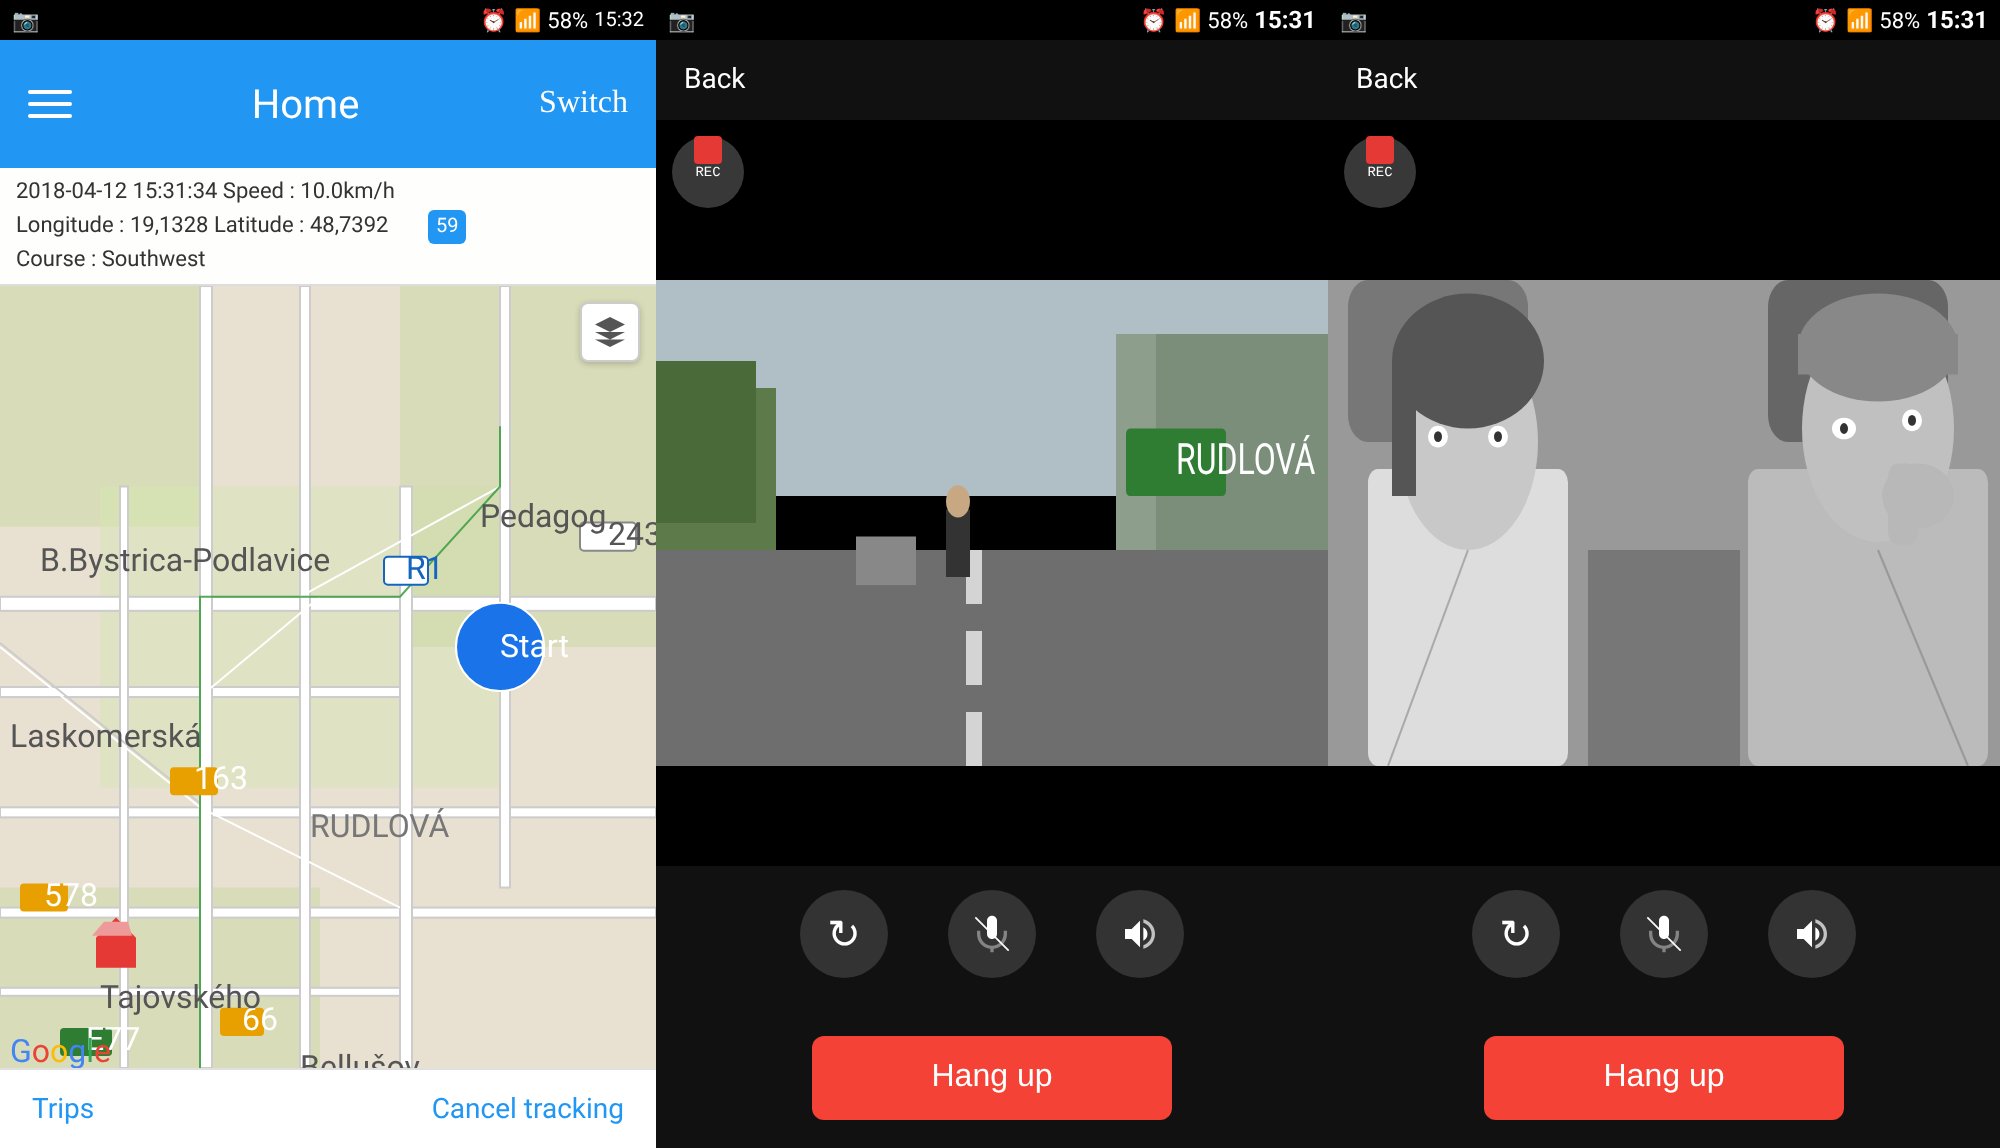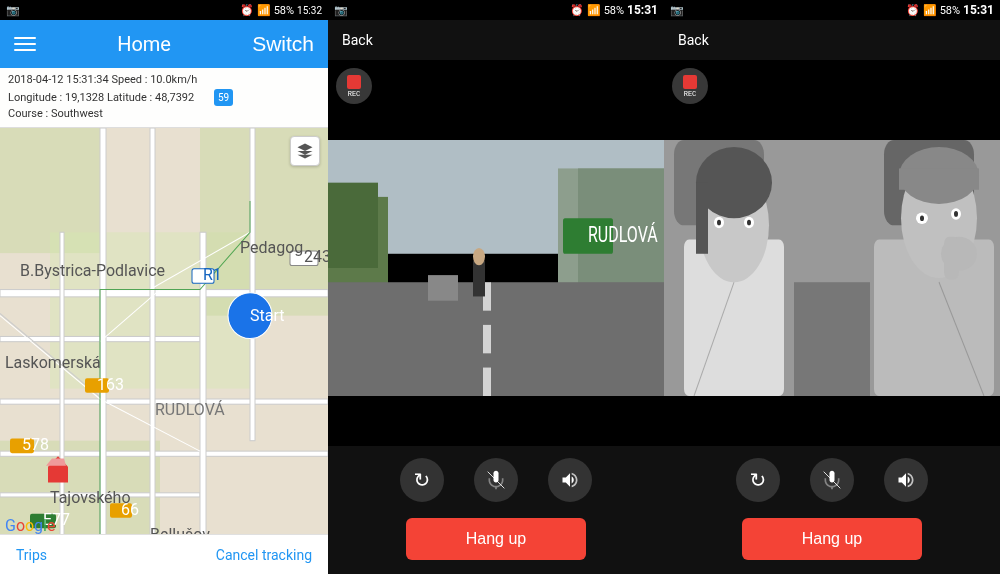--- a/index.html
+++ b/index.html
@@ -39,21 +39,21 @@
       align-items: center;
     }
     .status-bar .time {
       font-weight: normal;
       font-size: 10px;
     }
 
     .app-bar {
       background: #2196f3;
       color: #fff;
-      height: 48px;
+      height: 64px;
       display: flex;
       align-items: center;
       justify-content: space-between;
       padding: 0 14px;
     }
     .app-bar .menu-icon {
       display: flex;
       flex-direction: column;
       gap: 4px;
       cursor: pointer;
@@ -64,25 +64,26 @@
       height: 2px;
       background: #fff;
       border-radius: 1px;
     }
     .app-bar .title {
       font-size: 20px;
       font-weight: 400;
       color: #fff;
     }
     .app-bar .switch-btn {
-      font-size: 21px;
+      font-size: 16px;
       color: #fff;
       background: none;
       border: none;
       cursor: pointer;
+      font-family: Liberation Serif, serif;
     }
 
     .info-bar {
       background: rgba(255,255,255,0.9);
       padding: 4px 8px;
       font-size: 11px;
       color: #333;
       line-height: 1.5;
       border-bottom: 1px solid #ddd;
     }
@@ -184,21 +185,20 @@
       position: absolute;
       top: 8px;
       left: 8px;
       width: 36px;
       height: 36px;
       background: rgba(80,80,80,0.7);
       border-radius: 50%;
       display: flex;
       flex-direction: column;
       align-items: center;
-      justify-content: center;
       cursor: pointer;
       font-family: Liberation Mono, monospace;
     }
     .rec-btn .rec-icon {
       width: 14px;
       height: 14px;
       background: #e53935;
       border-radius: 2px;
       margin-bottom: 1px;
     }
@@ -239,20 +239,21 @@
 
     .hang-up-btn {
       background: #f44336;
       color: #fff;
       border: none;
       border-radius: 6px;
       padding: 12px 60px;
       font-size: 16px;
       cursor: pointer;
       font-weight: 500;
+      margin-top: 13px;
     }
   </style>
 </head>
 <body>
 
 <div class="panel-map">
 
   <div class="status-bar">
     <span>📷</span>
     <div class="status-icons">

